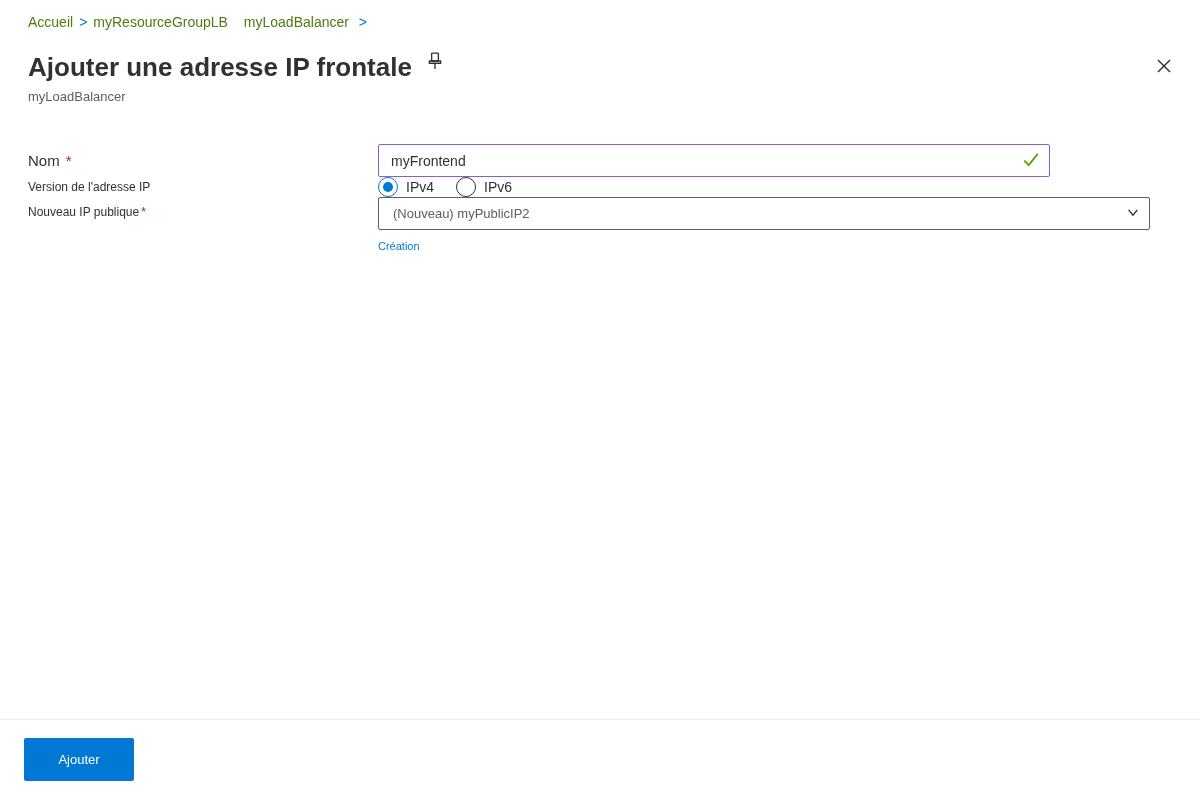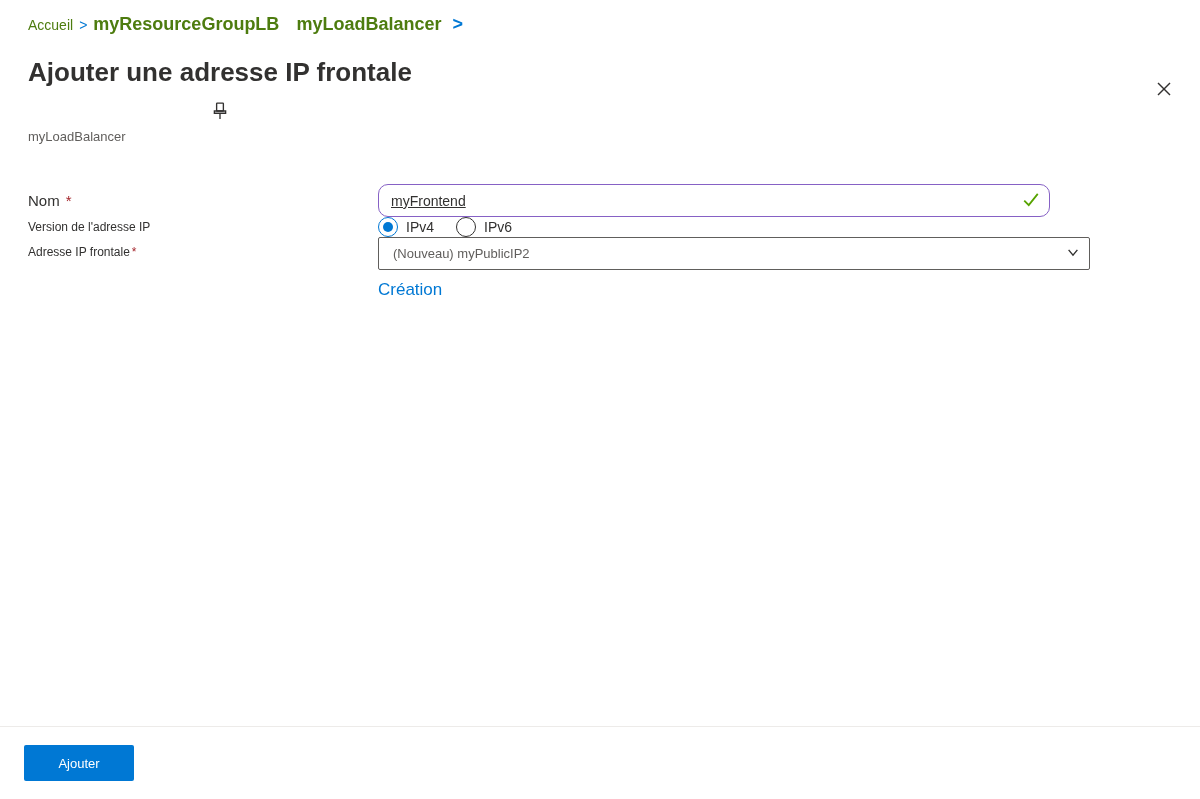--- a/index.html
+++ b/index.html
@@ -19,30 +19,29 @@
       align-items: center;
       gap: 6px;
     }
     .breadcrumb a {
       color: #4d7c0f;
       text-decoration: none;
       cursor: pointer;
     }
     .breadcrumb .sep { color: #0078d4; }
     .breadcrumb .bc-large {
-      font-size: 18px;
-      font-weight: bold;
+      font-size: 14px;
     }
     .header-row {
       display: flex;
       align-items: center;
       justify-content: space-between;
       padding: 22px 28px 0 28px;
     }
-    .title-group { display: flex; align-items: center; gap: 14px; flex-direction: column; }
+    .title-group { display: flex; align-items: flex-start; gap: 14px; }
     .page-title {
       font-size: 26px;
       font-weight: 600;
       color: #323130;
     }
     .pin-icon { color: #323130; cursor: pointer; }
     .close-btn { cursor: pointer; color: #323130; }
     .subtitle {
       padding: 6px 28px 0 28px;
       font-size: 13px;
@@ -64,26 +63,25 @@
     .required { color: #a4262c; margin-left: 2px; }
     .form-control { flex: 0 0 672px; }
     .text-input-wrap {
       position: relative;
       width: 672px;
     }
     .text-input {
       width: 100%;
       height: 33px;
       border: 1px solid #8661c5;
-      border-radius: 10px;
+      border-radius: 2px;
       padding: 0 36px 0 12px;
       font-size: 14px;
       color: #323130;
       outline: none;
-      text-decoration: underline;
     }
     .valid-check {
       position: absolute;
       right: 10px;
       top: 50%;
       transform: translateY(-50%);
       color: #57a300;
     }
     .radio-group {
       display: flex;
@@ -106,21 +104,21 @@
     .radio-circle.checked { border-color: #0078d4; }
     .radio-dot {
       width: 10px; height: 10px;
       background: #0078d4;
       border-radius: 50%;
     }
     .radio-label { font-size: 14px; color: #323130; }
     .radio-label.muted { color: #605e5c; font-size: 13px; }
     .select-wrap {
       position: relative;
-      width: 712px;
+      width: 772px;
     }
     .select-box {
       width: 100%;
       height: 33px;
       border: 1px solid #605e5c;
       border-radius: 2px;
       padding: 0 36px 0 14px;
       font-size: 13px;
       color: #605e5c;
       display: flex;
@@ -133,37 +131,37 @@
       right: 10px;
       top: 50%;
       transform: translateY(-50%);
       color: #323130;
       pointer-events: none;
     }
     .create-link {
       display: inline-block;
       margin-top: 10px;
       color: #0078d4;
-      font-size: 17px;
+      font-size: 11px;
       text-decoration: none;
       cursor: pointer;
     }
     .footer {
       position: absolute;
       left: 0; right: 0; bottom: 0;
       border-top: 1px solid #edebe9;
       padding: 18px 24px;
       background: #fff;
     }
     .primary-btn {
       background: #0078d4;
       color: #fff;
       border: none;
       border-radius: 2px;
-      height: 36px;
+      height: 43px;
       min-width: 110px;
       padding: 0 18px;
       font-size: 13px;
       cursor: pointer;
     }
   </style>
 </head>
 <body>
 
 <div class="breadcrumb">
@@ -230,21 +228,21 @@
         </label>
       </div>
     </div>
   </div>
 
   <div class="form-row">
   </div>
 
   <div class="form-row" style="margin-bottom:0; align-items:flex-start;">
     <div class="form-label sub" style="padding-top:8px;">
-      <span>Adresse IP frontale</span><span class="required">*</span>
+      <span>Nouveau IP publique</span><span class="required">*</span>
     </div>
     <div class="form-control">
       <div class="select-wrap">
         <div class="select-box">
           <span>(Nouveau) myPublicIP2</span>
         </div>
         <span class="chevron">
           <svg width="14" height="14" viewBox="0 0 16 16" fill="none" stroke="currentColor" stroke-width="1.6">
             <polyline points="3,5 8,11 13,5"></polyline>
           </svg>

